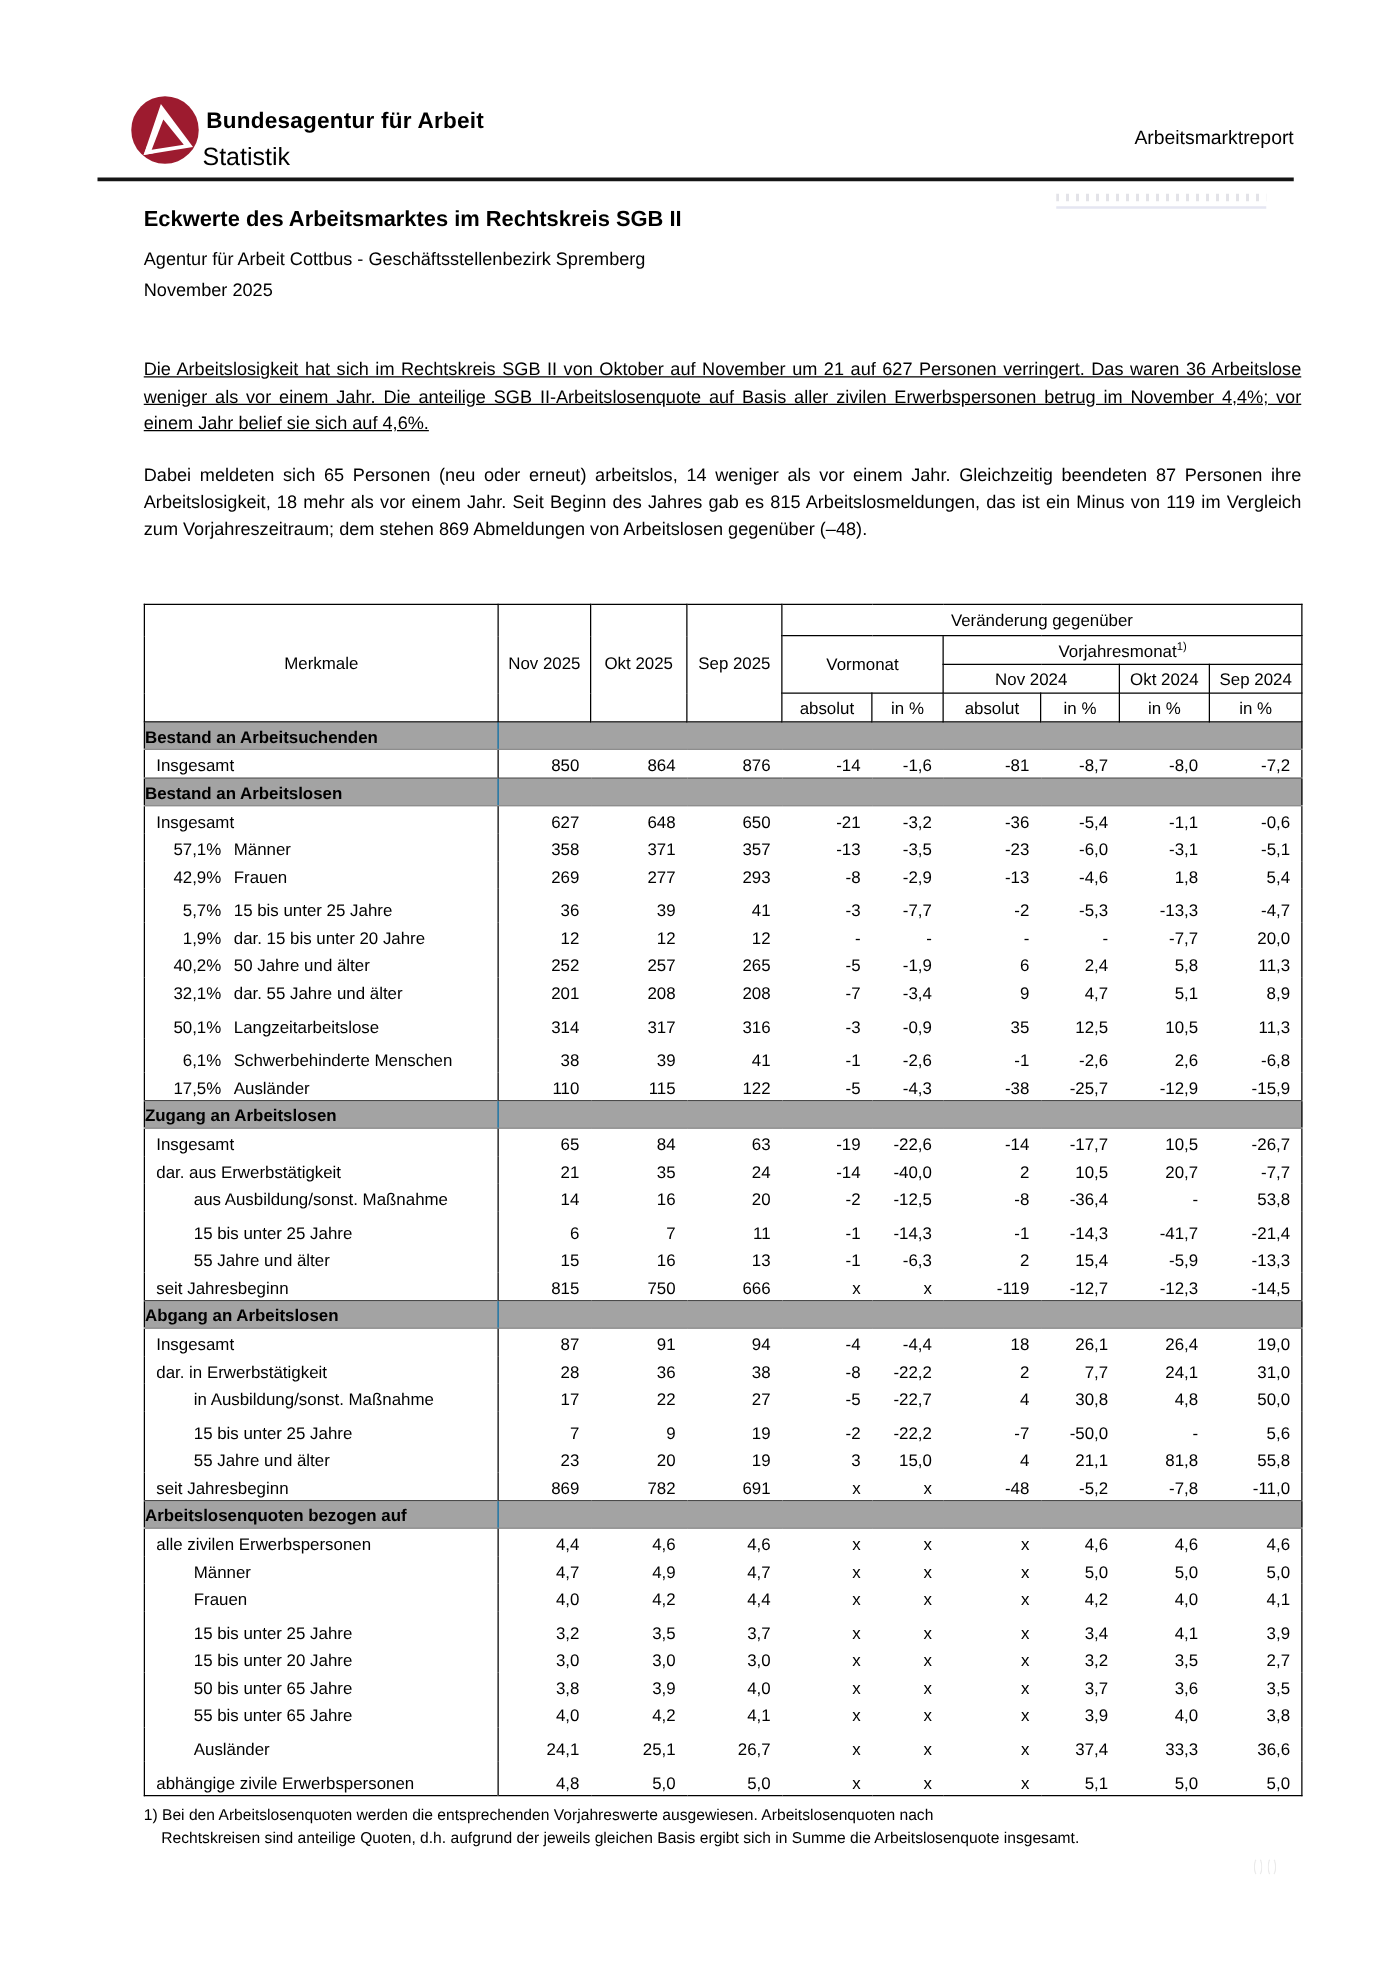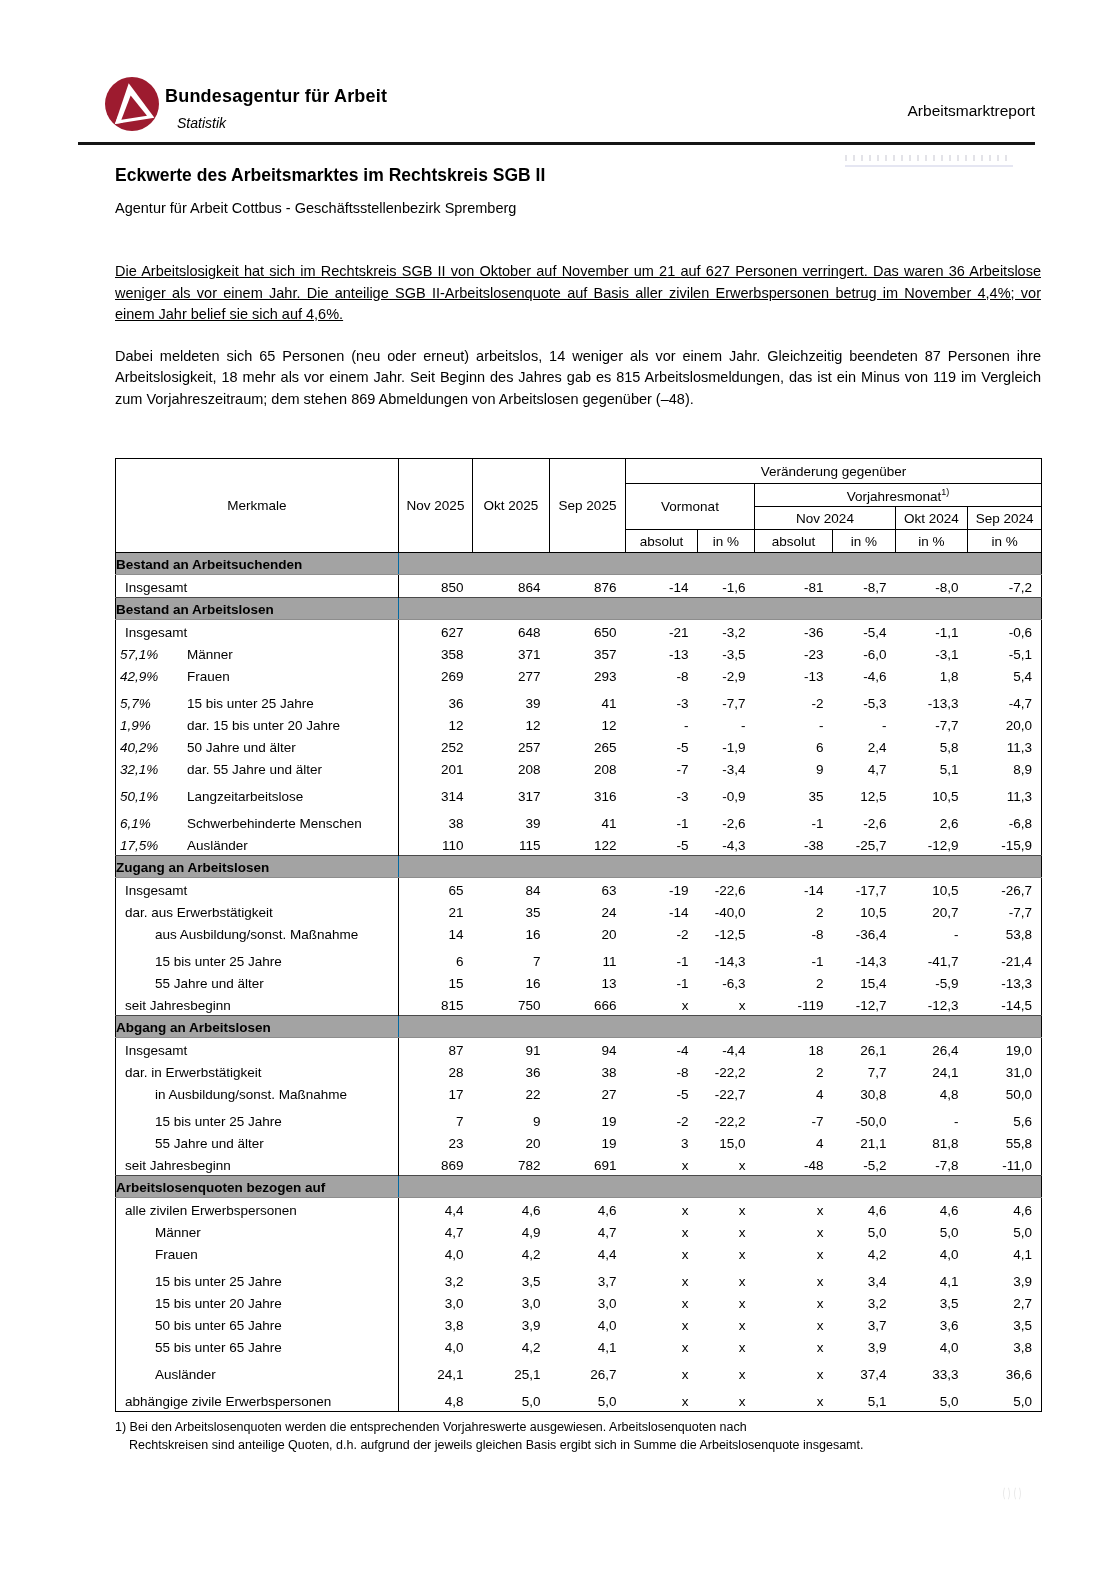--- a/index.html
+++ b/index.html
@@ -2,21 +2,21 @@
 <html><head>
 <meta charset="utf-8">
 <style>
   html,body{margin:0;padding:0;background:#fff;}
   .page{position:relative;width:1111px;height:1573px;background:#fff;overflow:hidden;
         font-family:"Liberation Sans", sans-serif;color:#000;border-radius:31px;}
 
   
   .logo{position:absolute;left:104px;top:76px;width:56px;height:56px;}
   .brand-name{position:absolute;left:165px;top:86px;font-size:18px;font-weight:bold;letter-spacing:.2px;}
-  .brand-sub{position:absolute;left:177px;top:115px;font-size:14px;font-style:italic;}
+  .brand-sub{position:absolute;left:162px;top:115px;font-size:20px;}
   .report-type{position:absolute;right:76px;top:102px;font-size:15.5px;margin-left:40px;}
   .head-rule{position:absolute;left:78px;top:142px;width:957px;height:3px;background:#151515;}
 
   
   .watermark{position:absolute;left:845px;top:152px;width:168px;height:22px;opacity:.55;}
   .watermark .squiggle{height:6px;margin-top:3px;
       background:repeating-linear-gradient(90deg, rgba(110,110,135,.35) 0 2px, transparent 2px 8px);
       filter:blur(.6px);}
   .watermark .underline{height:2px;margin-top:4px;background:rgba(120,130,190,.35);filter:blur(.4px);}
 
@@ -41,21 +41,21 @@
   sup{font-size:9px;}
 
   .stat-table tbody td{padding:2px 9px 2px 0;vertical-align:bottom;}
   .stat-table tbody td.merkmale{border-right:1px solid #000;padding:2px 4px;text-align:left;}
   .stat-table tbody .num{text-align:right;height:18px;}
   .section-row td{background:#a3a3a3;border-top:1px solid #4a4a4a;border-bottom:1px solid #8d8d8d;
                   font-weight:bold;height:17px;padding:2px 4px;vertical-align:middle;}
   .section-row td.section-label{border-right:1px solid #0369a1;}
   .data-row td{height:18px;}
   .data-row.gap td{padding-top:7px;}
-  .pct{display:inline-block;width:57px;text-align:left;font-style:italic;}
+  .pct{display:inline-block;width:57px;text-align:right;}
   .pct + .lbl{margin-left:10px;}
   .lbl.ind0{padding-left:5px;}
   .lbl.ind1{padding-left:35px;}
 
   
   .footnote{margin-top:7px;font-size:12.5px;line-height:17.5px;}
   .footnote .fn2{padding-left:14px;}
 
   
   .corner-artifact{position:absolute;right:88px;top:1486px;opacity:.6;}
@@ -82,20 +82,21 @@
   <div class="head-rule"></div>
 
   <div class="watermark">
     <div class="squiggle"></div>
     <div class="underline"></div>
   </div>
 
   <div class="main">
     <div class="doc-title">Eckwerte des Arbeitsmarktes im Rechtskreis SGB II</div>
     <div class="doc-subtitle">Agentur für Arbeit Cottbus - Geschäftsstellenbezirk Spremberg</div>
+    <div class="doc-period">November 2025</div>
 
     <p class="para p1">Die Arbeitslosigkeit hat sich im Rechtskreis SGB II von Oktober auf November um 21 auf 627 Personen verringert. Das waren 36 Arbeitslose weniger als vor einem Jahr. Die anteilige SGB II-Arbeitslosenquote auf Basis aller zivilen Erwerbspersonen betrug im November 4,4%; vor einem Jahr belief sie sich auf 4,6%.</p>
     <p class="para p2">Dabei meldeten sich 65 Personen (neu oder erneut) arbeitslos, 14 weniger als vor einem Jahr. Gleichzeitig beendeten 87 Personen ihre Arbeitslosigkeit, 18 mehr als vor einem Jahr. Seit Beginn des Jahres gab es 815 Arbeitslosmeldungen, das ist ein Minus von 119 im Vergleich zum Vorjahreszeitraum; dem stehen 869 Abmeldungen von Arbeitslosen gegenüber (–48).</p>
 
     <table class="stat-table">
       <colgroup>
         <col style="width:283px">
           <col style="width:74px">
           <col style="width:77px">
           <col style="width:76px">

